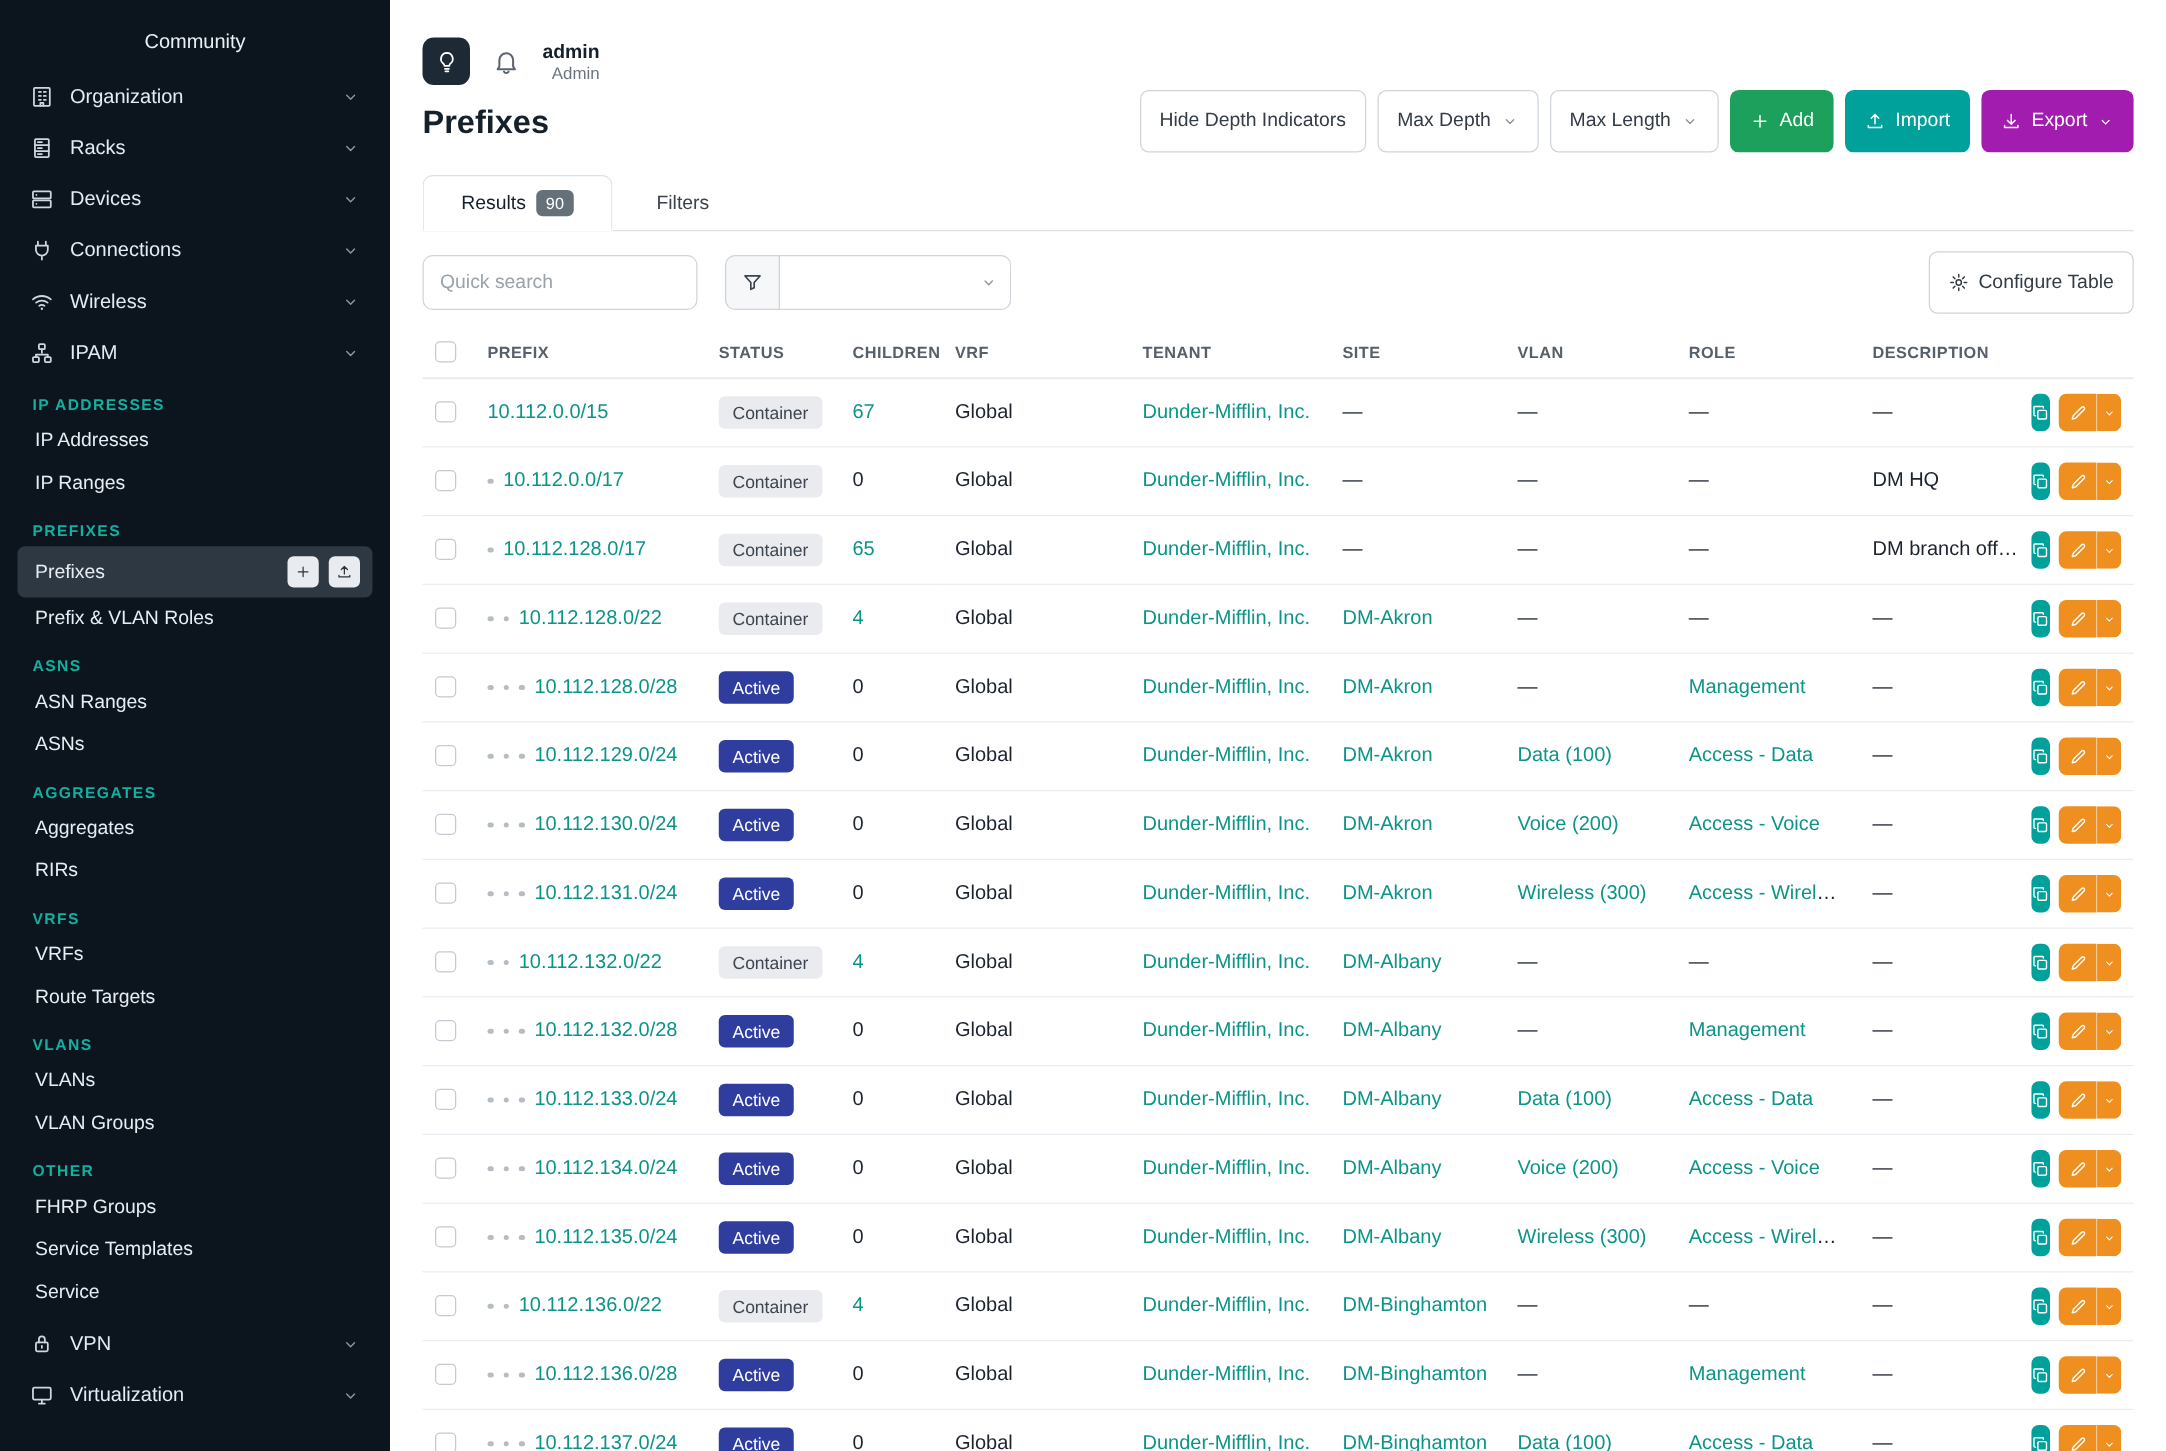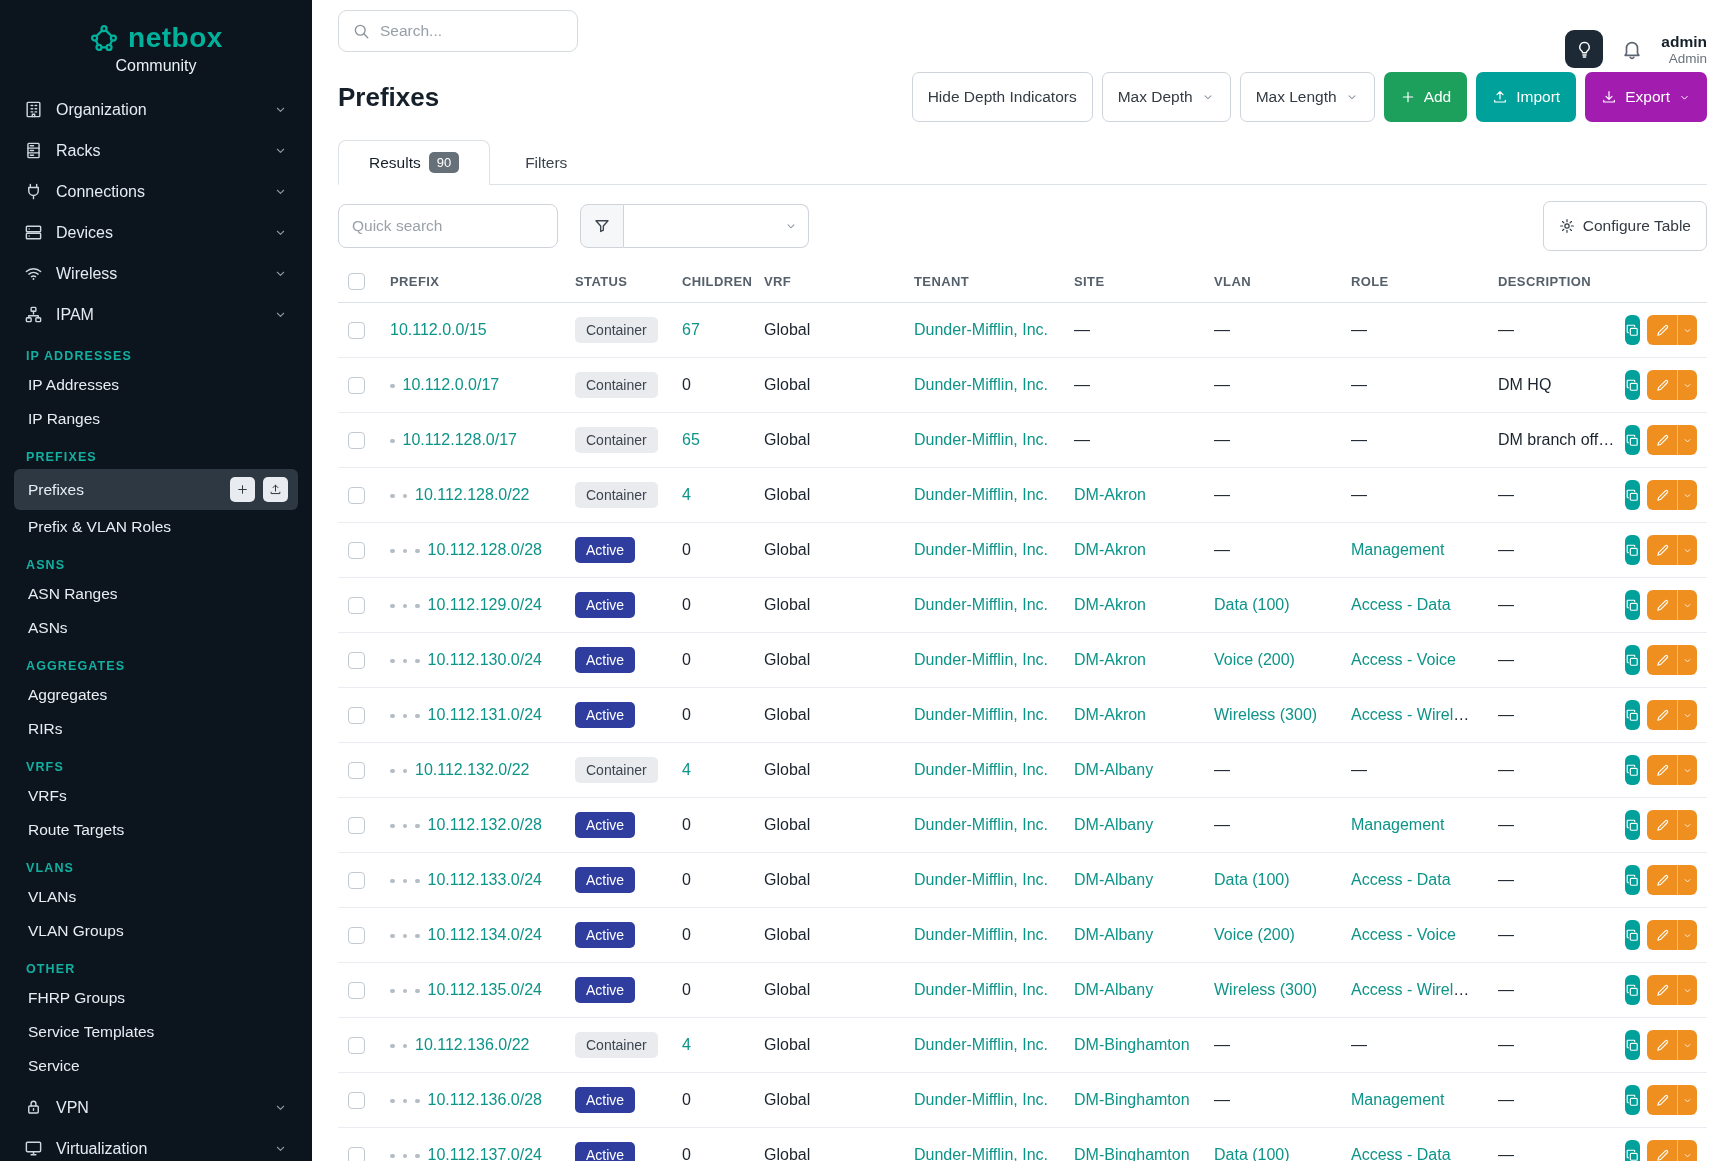--- a/index.html
+++ b/index.html
@@ -114,33 +114,20 @@
   .ai { width:15px; height:15px; }
   .ai.sm { width:11px; height:11px; }
 </style>
 </head>
 <body>
 
 <div class="app">
 
   <aside class="sidebar">
     <div class="brand">
-      <div class="brand-row">
-        <span class="icon logo">
-            <svg viewBox="0 0 24 24" fill="none" stroke="currentColor" stroke-width="1.8" stroke-linecap="round" stroke-linejoin="round">
-              <circle cx="12" cy="4.5" r="2"></circle>
-              <circle cx="4.5" cy="12" r="2"></circle>
-              <circle cx="19.5" cy="12" r="2"></circle>
-              <circle cx="8" cy="19.5" r="2"></circle>
-              <circle cx="16" cy="19.5" r="2"></circle>
-              <path d="M10.6 5.9L6 10.4M13.4 5.9L18 10.4M5.5 13.8l1.8 3.9M18.5 13.8l-1.8 3.9M10 19.5h4"></path>
-            </svg>
-          </span>
-        <span class="brand-name">netbox</span>
-      </div>
       <div class="brand-sub">Community</div>
     </div>
     <nav id="sidebar-nav">
   <div class="nav-item">
     <span class="icon nicon">
             <svg viewBox="0 0 24 24" fill="none" stroke="currentColor" stroke-width="1.8" stroke-linecap="round" stroke-linejoin="round">
               <rect x="4" y="3" width="16" height="18" rx="1"></rect>
               <path d="M9 7h2M14 7h2M9 11h2M14 11h2M9 15h2M14 15h2M10.5 21v-3h3v3"></path>
             </svg>
           </span>
@@ -161,39 +148,39 @@
     <span class="nav-label">Racks</span>
     <span class="icon chev">
             <svg viewBox="0 0 24 24" fill="none" stroke="currentColor" stroke-width="1.8" stroke-linecap="round" stroke-linejoin="round">
               <path d="M7 10l5 5 5-5"></path>
             </svg>
           </span>
   </div>
   <div class="nav-item">
     <span class="icon nicon">
             <svg viewBox="0 0 24 24" fill="none" stroke="currentColor" stroke-width="1.8" stroke-linecap="round" stroke-linejoin="round">
-              <path d="M8 3v4M16 3v4M6 7h12v4a6 6 0 0 1-12 0zM12 17v4"></path>
-            </svg>
-          </span>
-    <span class="nav-label">Connections</span>
+              <rect x="3" y="4" width="18" height="7" rx="1"></rect>
+              <rect x="3" y="13" width="18" height="7" rx="1"></rect>
+              <path d="M6.5 7.5h.01M6.5 16.5h.01"></path>
+            </svg>
+          </span>
+    <span class="nav-label">Devices</span>
     <span class="icon chev">
             <svg viewBox="0 0 24 24" fill="none" stroke="currentColor" stroke-width="1.8" stroke-linecap="round" stroke-linejoin="round">
               <path d="M7 10l5 5 5-5"></path>
             </svg>
           </span>
   </div>
   <div class="nav-item">
     <span class="icon nicon">
             <svg viewBox="0 0 24 24" fill="none" stroke="currentColor" stroke-width="1.8" stroke-linecap="round" stroke-linejoin="round">
-              <rect x="3" y="4" width="18" height="7" rx="1"></rect>
-              <rect x="3" y="13" width="18" height="7" rx="1"></rect>
-              <path d="M6.5 7.5h.01M6.5 16.5h.01"></path>
-            </svg>
-          </span>
-    <span class="nav-label">Devices</span>
+              <path d="M8 3v4M16 3v4M6 7h12v4a6 6 0 0 1-12 0zM12 17v4"></path>
+            </svg>
+          </span>
+    <span class="nav-label">Connections</span>
     <span class="icon chev">
             <svg viewBox="0 0 24 24" fill="none" stroke="currentColor" stroke-width="1.8" stroke-linecap="round" stroke-linejoin="round">
               <path d="M7 10l5 5 5-5"></path>
             </svg>
           </span>
   </div>
   <div class="nav-item">
     <span class="icon nicon">
             <svg viewBox="0 0 24 24" fill="none" stroke="currentColor" stroke-width="1.8" stroke-linecap="round" stroke-linejoin="round">
               <path d="M3 9.5a13.5 13.5 0 0 1 18 0M6.2 12.8a9 9 0 0 1 11.6 0M9.4 16a4.6 4.6 0 0 1 5.2 0"></path>
@@ -341,29 +328,20 @@
               <path d="M7 10l5 5 5-5"></path>
             </svg>
           </span>
   </div>
   </nav>
   </aside>
 
   <div class="main">
 
     <header class="topbar">
-      <div class="searchbox">
-        <span class="icon tic">
-            <svg viewBox="0 0 24 24" fill="none" stroke="currentColor" stroke-width="1.8" stroke-linecap="round" stroke-linejoin="round">
-              <circle cx="11" cy="11" r="6.5"></circle>
-              <path d="M15.8 15.8L21 21"></path>
-            </svg>
-          </span>
-        <input placeholder="Search..." style="">
-      </div>
       <div class="top-right">
         <button class="bulb">
           <span class="icon">
               <svg viewBox="0 0 24 24" fill="none" stroke="currentColor" stroke-width="1.8" stroke-linecap="round" stroke-linejoin="round">
                 <path d="M12 3a6 6 0 0 1 3.4 10.9c-.7.5-.9 1.1-.9 2.1h-5c0-1-.2-1.6-.9-2.1A6 6 0 0 1 12 3z"></path>
                 <path d="M10 19h4M10.5 21.5h3"></path>
               </svg>
             </span>
         </button>
         <span class="icon bellic">

